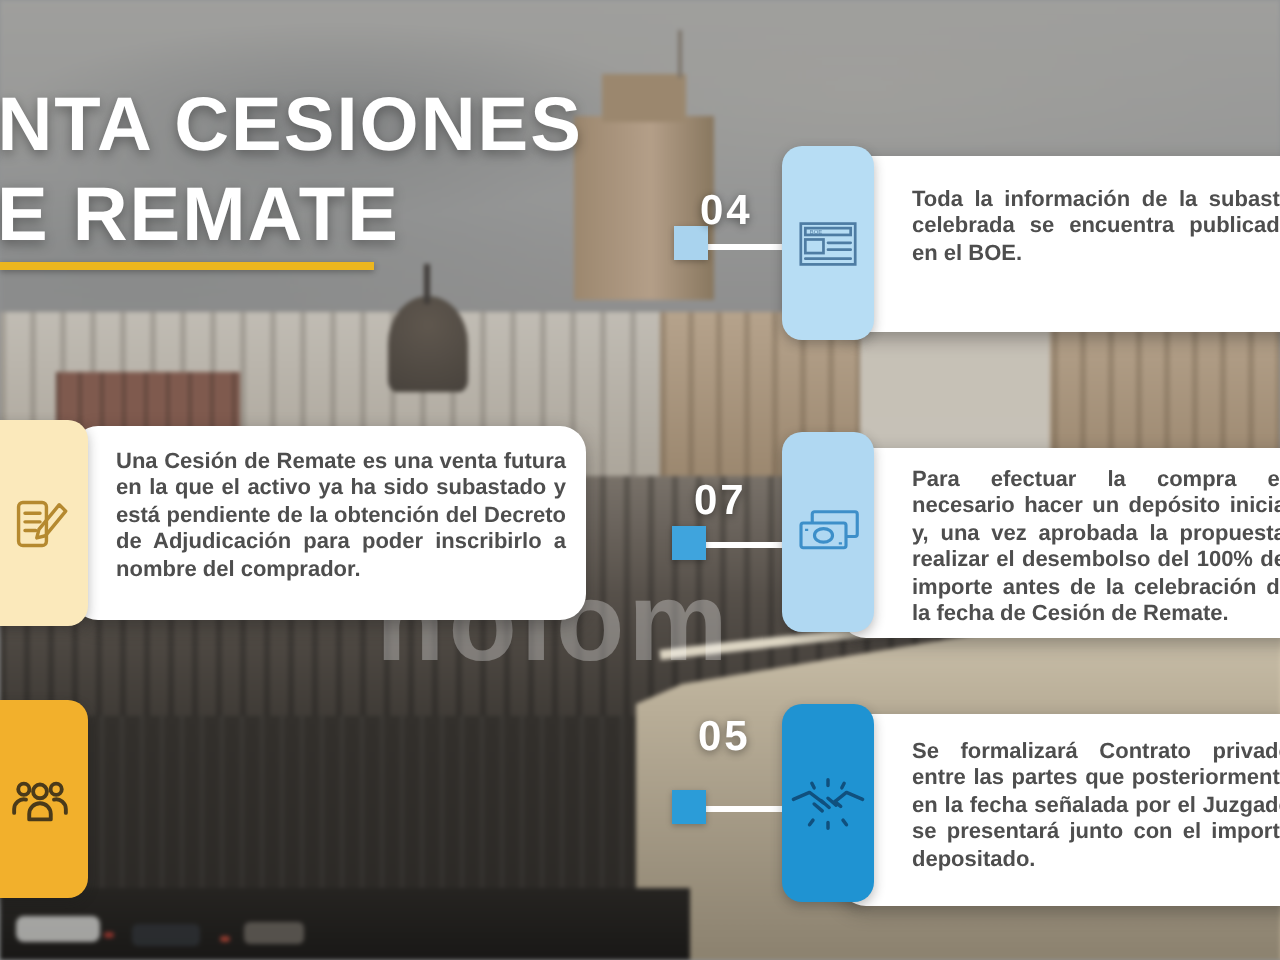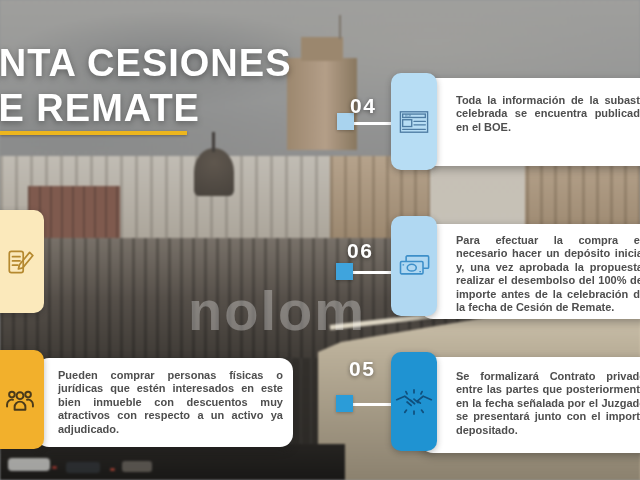--- a/index.html
+++ b/index.html
@@ -151,48 +151,48 @@
   <div class="title-line t2">DE REMATE</div>
   <div class="underline"></div>
 
   <div class="cline ln1"></div>
   <div class="cline ln2"></div>
   <div class="cline ln3"></div>
   <div class="sq sq1"></div>
   <div class="sq sq2"></div>
   <div class="sq sq3"></div>
   <div class="num n1">04</div>
-  <div class="num n2">06</div>
+  <div class="num n2">07</div>
   <div class="num n3">05</div>
 
   <div class="iconbox lb1">
     <span>
       <svg width="30" height="30" viewBox="0 0 28 28" fill="none" stroke="#b5892f" stroke-width="1.6" stroke-linecap="round" stroke-linejoin="round">
         <rect x="4" y="4" width="13" height="20" rx="2"></rect>
         <path d="M7 9 h7 M7 13 h7 M7 17 h5"></path>
         <path d="M23 5 l3 3 -9.5 11.5 -4 1 1 -4 z"></path>
       </svg>
     </span>
+  </div>
+  <div class="card lc1">
+    <div class="card-text">Una Cesión de Remate es una venta futura en la que el activo ya ha sido subastado y está pendiente de la obtención del Decreto de Adjudicación para poder inscribirlo a nombre del comprador.</div>
   </div>
 
   <div class="iconbox lb2">
     <span>
       <svg width="34" height="28" viewBox="0 0 30 26" fill="none" stroke="#4a3a1a" stroke-width="1.8" stroke-linecap="round" stroke-linejoin="round">
         <circle cx="15" cy="9" r="3.2"></circle>
         <path d="M10 22 v-2.5 a5 5 0 0 1 10 0 V22 z"></path>
         <circle cx="7.5" cy="8" r="2.6"></circle>
         <path d="M3 19 v-1.8 a4.5 4.5 0 0 1 5.5 -4.4"></path>
         <circle cx="22.5" cy="8" r="2.6"></circle>
         <path d="M27 19 v-1.8 a4.5 4.5 0 0 0 -5.5 -4.4"></path>
       </svg>
     </span>
   </div>
-  <div class="card lc2">
-    <div class="card-text">Pueden comprar personas físicas o jurídicas que estén interesados en este bien inmueble con descuentos muy atractivos con respecto a un activo ya adjudicado.</div>
-  </div>
 
   <div class="iconbox rb1">
     <span>
       <svg width="34" height="34" viewBox="0 0 30 30" fill="none" stroke="#4e7ca3" stroke-width="1.2" stroke-linecap="round">
         <rect x="3" y="6" width="24" height="18"></rect>
         <rect x="5" y="8" width="20" height="3"></rect>
         <text x="7" y="10.6" font-size="2.6" fill="#4e7ca3" stroke="none">BOE</text>
         <rect x="5" y="13" width="8" height="6"></rect>
         <path d="M15 14.5 h10 M15 17.5 h10 M5 21.5 h20"></path>
       </svg>

